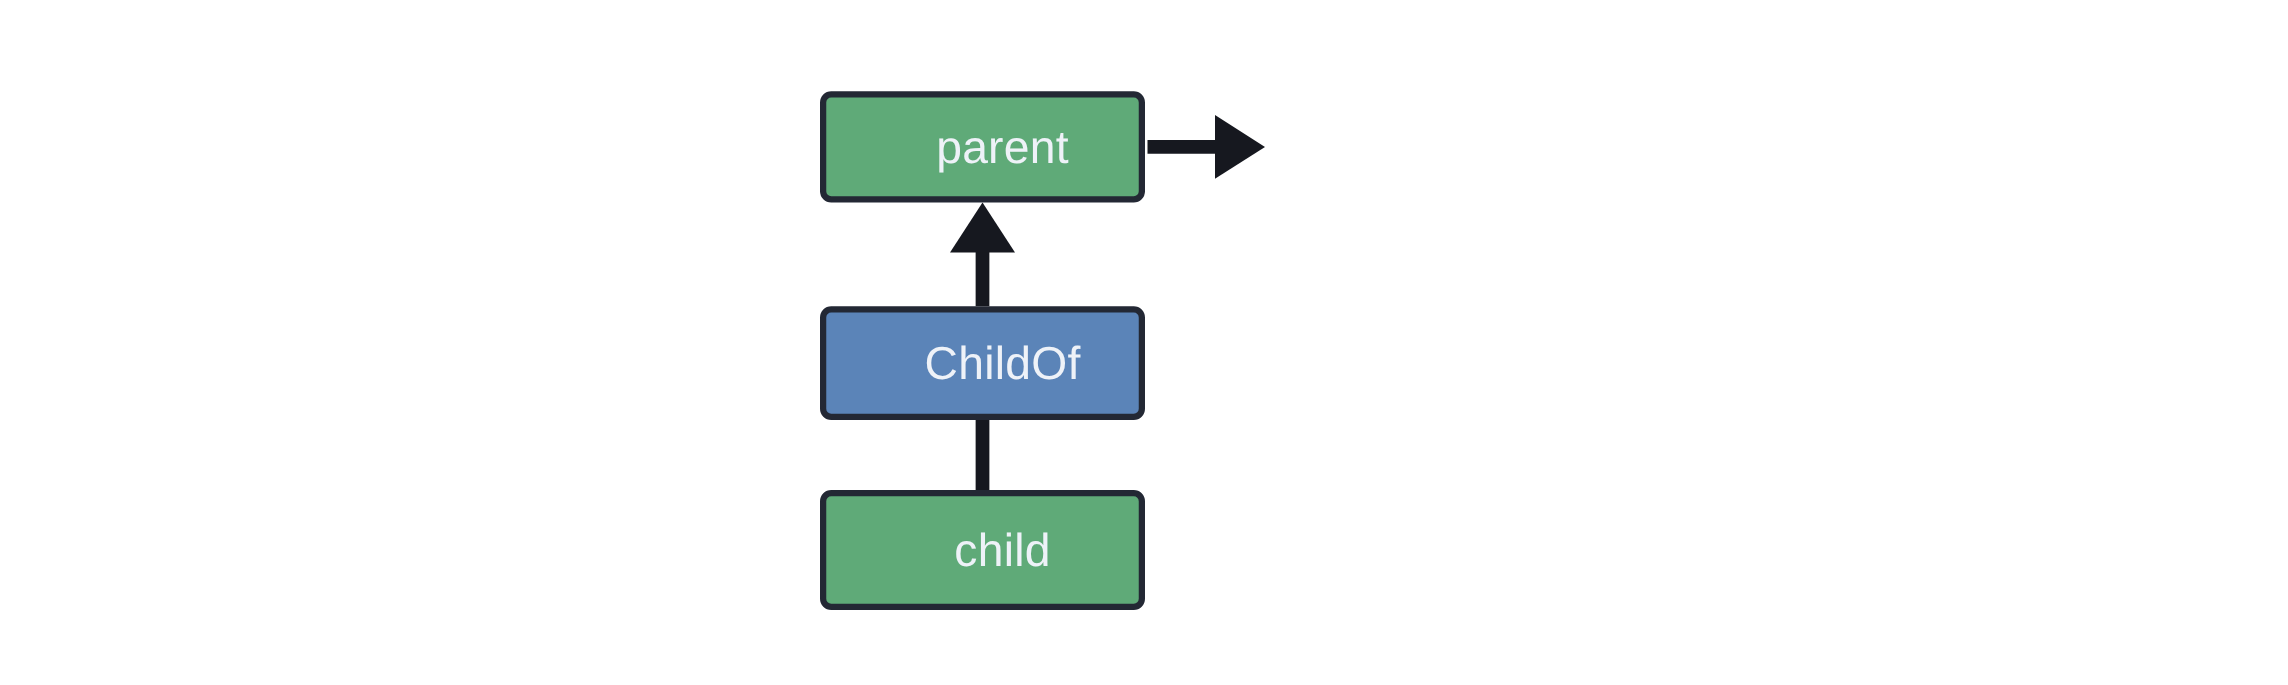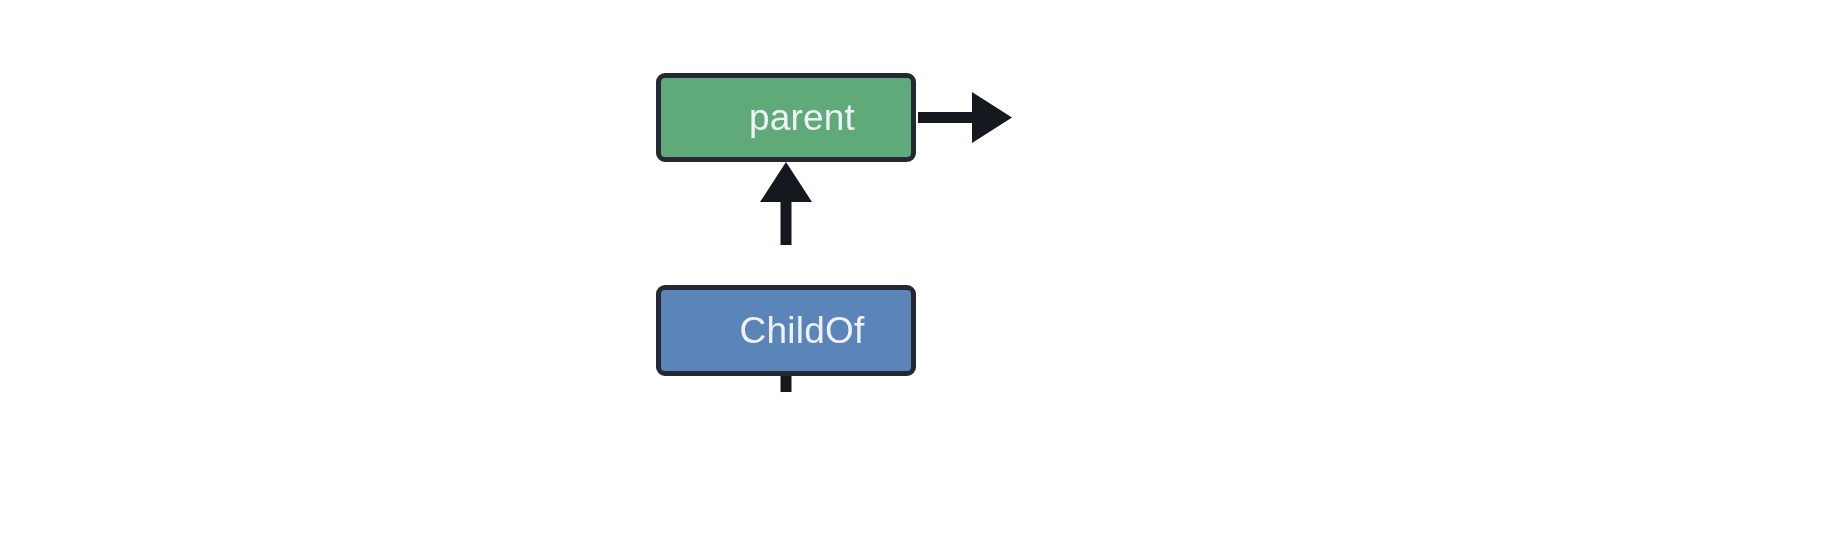--- a/index.html
+++ b/index.html
@@ -40,21 +40,21 @@
     letter-spacing: 0.2px;
     white-space: nowrap;
     z-index: 2;
     padding-left: 32px;
   }
   .node-entity  { background: #5faa78; }
   .node-relation { background: #5b84b8; }
 
   #node-parent   { left: 656px; top: 73px;  width: 260px; height: 89px; }
   #node-position { left: 1012px; top: 73px; width: 256px; height: 89px; }
-  #node-childof  { left: 656px; top: 245px; width: 260px; height: 91px; margin-top: 40px; }
+  #node-childof  { left: 656px; top: 245px; width: 260px; height: 91px; }
   #node-child    { left: 656px; top: 392px; width: 260px; height: 96px; }
 </style>
 </head>
 <body>
 
 <div id="diagram-canvas">
 
   <svg id="edge-layer" viewBox="0 0 1830 548" xmlns="http://www.w3.org/2000/svg">
 
     <g>
@@ -74,14 +74,17 @@
 
   <div id="node-parent" class="node node-entity">
     <span>parent</span>
   </div>
 
 
   <div id="node-childof" class="node node-relation">
     <span>ChildOf</span>
   </div>
 
+  <div id="node-child" class="node node-entity">
+    <span>child</span>
+  </div>
 
 </div>
 
 </body></html>

